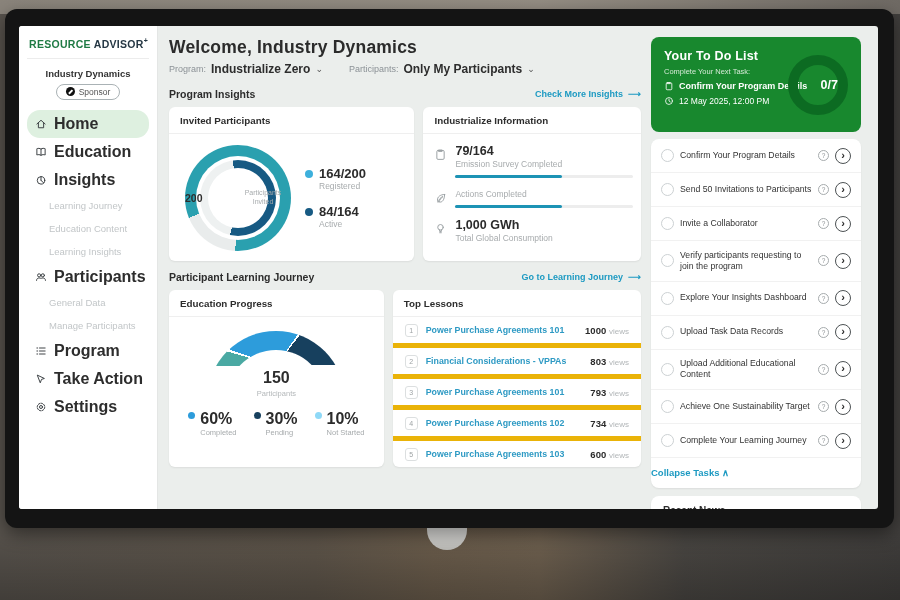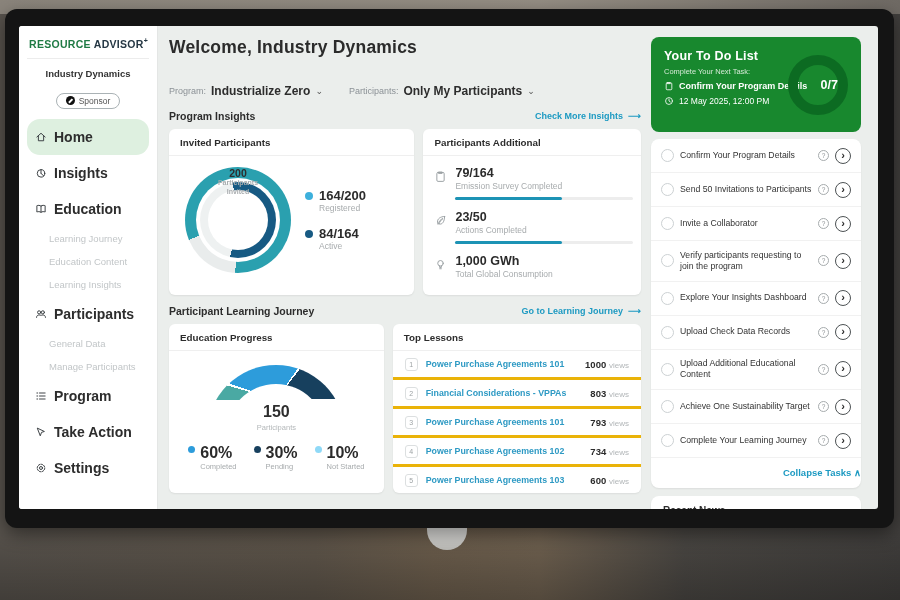--- a/index.html
+++ b/index.html
@@ -20,36 +20,36 @@
   .stand { position:absolute; left:427px; top:526px; width:40px; height:24px;
     background:linear-gradient(180deg,#e9e9e7,#b9b8b4); border-radius:0 0 20px 20px; }
   .screen { position:absolute; left:14px; top:17px; right:16px; bottom:19px;
     background:#ebeeec; border-radius:3px; overflow:hidden; display:flex;
     font-size:10px; color:#2e2e2e; }
 
   
   .sidebar { width:139px; background:#fff; border-right:1px solid #e4e6e5; padding:9px 8px 0 8px; flex-shrink:0; }
   .logo { font-size:10.5px; font-weight:bold; letter-spacing:.3px; padding:2px 2px 8px 2px; border-bottom:1px solid #ececec; white-space:nowrap; }
   .logo .g { color:#1f7a44; } .logo .d { color:#253744; } .logo sup { font-size:7px; }
-  .org { text-align:center; font-size:9.5px; font-weight:bold; margin:9px 0 14px; color:#333; }
+  .org { text-align:center; font-size:9.5px; font-weight:bold; margin:9px 0 5px; color:#333; }
   .sponsor { display:flex; align-items:center; gap:4px; margin:0 auto 10px; width:max-content;
     border:1px solid #aab2b5; border-radius:10px; padding:2px 9px; font-size:8.5px; color:#555; }
   .sponsor .dot { width:9px; height:9px; border-radius:50%; background:#111; position:relative; }
   .sponsor .dot::after { content:""; position:absolute; left:2px; top:4px; width:5px; height:1.5px; background:#fff; transform:rotate(-45deg); }
   .nav { display:flex; flex-direction:column; }
-  .nav-item { display:flex; align-items:center; gap:7px; height:36px; padding:0 8px; border-radius:13px;
-    font-size:14px; font-weight:bold; color:#2d2d2d; cursor:pointer; white-space:nowrap; }
+  .nav-item { display:flex; align-items:center; gap:7px; height:28px; padding:0 8px; border-radius:13px;
+    font-size:16px; font-weight:bold; color:#2d2d2d; cursor:pointer; white-space:nowrap; }
   .nav-item svg { width:12px; height:12px; stroke:#3a3f42; fill:none; stroke-width:1.3; stroke-linecap:round; stroke-linejoin:round; flex-shrink:0; }
   .nav-item.active { background:#def0e0; }
   .nav-item.sub { color:#c2c6c8; font-weight:normal; font-size:9.5px; padding-left:22px; height:23px; }
 
   
   .main { flex:1; padding:11px 10px 0 11px; min-width:0; }
   h1 { font-size:17.5px; font-weight:bold; color:#2b2b2b; letter-spacing:.2px; }
-  .filters { display:flex; gap:26px; margin:26px 0 12px; align-items:center; }
+  .filters { display:flex; gap:26px; margin:4px 0 12px; align-items:center; }
   .filter { display:flex; align-items:center; gap:5px; font-size:9px; color:#8b9196; }
   .filter b { color:#2d2d2d; font-size:12px; }
   .chev { color:#555; font-size:9px; }
   .sec-row { display:flex; justify-content:space-between; align-items:center; margin:2px 0 7px; }
   .sec-title { font-size:10.5px; font-weight:bold; color:#2d2d2d; }
   .sec-link { font-size:9px; font-weight:bold; color:#1d9ac2; cursor:pointer; display:flex; gap:5px; align-items:center; }
   .cards { display:grid; gap:9px; }
   .cards.r1 { grid-template-columns:52% 1fr; margin-bottom:10px; }
   .cards.r2 { grid-template-columns:45.5% 1fr; }
   .card { background:#fff; border-radius:6px; box-shadow:0 1px 2px rgba(0,0,0,.07); overflow:hidden; }
@@ -57,21 +57,21 @@
 
   
   .donut-wrap { display:flex; align-items:center; gap:14px; padding:11px 8px 10px 16px; }
   .donut { position:relative; width:106px; height:106px; flex-shrink:0; }
   .d1 { position:absolute; inset:0; border-radius:50%;
     background:conic-gradient(from 248deg,#2aa0af 0 295deg,#e9ecec 295deg 360deg); }
   .d1::after { content:""; position:absolute; inset:11px; border-radius:50%; background:#fff; }
   .d2 { position:absolute; inset:15px; border-radius:50%;
     background:conic-gradient(from 352deg,#175a83 0 200deg,#eef1f1 200deg 360deg); }
   .d2::after { content:""; position:absolute; inset:8px; border-radius:50%; background:#fff; }
-  .donut-center { position:absolute; inset:0; display:flex; flex-direction:column; align-items:center; justify-content:flex-start; text-align:center;font-weight:bold; }
+  .donut-center { position:absolute; inset:0; display:flex; flex-direction:row; align-items:center; justify-content:space-between; text-align:center; }
   .donut-center b { font-size:10.5px; color:#2d2d2d; }
   .donut-center span { font-size:7px; color:#a7abad; width:56px; line-height:1.25; }
   .legend { display:flex; flex-direction:column; gap:14px; }
   .leg-item { display:flex; gap:6px; align-items:flex-start; }
   .leg-dot { width:8px; height:8px; border-radius:50%; margin-top:3px; flex-shrink:0; }
   .leg-val { font-size:13px; font-weight:bold; color:#2b2b2b; line-height:1.1; }
   .leg-lab { font-size:8.5px; color:#a7abad; }
 
   
   .stats { padding:10px 13px 0 11px; }
@@ -90,21 +90,21 @@
   .gauge-center { position:absolute; left:0; right:0; bottom:2px; text-align:center; z-index:2; }
   .gauge-center b { font-size:16px; color:#2d2d2d; display:block; }
   .gauge-center span { font-size:7.5px; color:#b4b8ba; }
   .gauge-legend { display:flex; gap:17px; margin-top:10px; }
   .gl-item { display:flex; gap:5px; align-items:flex-start; }
   .gl-dot { width:7px; height:7px; border-radius:50%; margin-top:2px; }
   .gl-pct { font-size:16px; font-weight:bold; color:#2b2b2b; line-height:1.15; }
   .gl-lab { font-size:7.5px; color:#a7abad; }
 
   
-  .lesson { display:flex; align-items:center; gap:8px; padding:6.5px 12px; border-bottom:3px solid #eab308; }
+  .lesson { display:flex; align-items:center; gap:8px; padding:6.5px 12px; border-bottom:5px solid #eab308; }
   .lesson:last-child { border-bottom:none; }
   .rank { width:13px; height:13px; border:1px solid #dcdfe0; border-radius:3px; font-size:7px; color:#9ea3a5;
     display:flex; align-items:center; justify-content:center; flex-shrink:0; }
   .lesson-title { flex:1; font-size:8.8px; font-weight:bold; color:#2e9ac4; cursor:pointer; white-space:nowrap; overflow:hidden; }
   .views b { font-size:9.5px; color:#2b2b2b; }
   .views span { font-size:8px; color:#b2b6b8; }
 
   
   .right { width:227px; padding:11px 17px 0 0; flex-shrink:0; }
   .todo-head { position:relative; background:#18882e; border-radius:8px; padding:12px 13px; height:95px; color:#fff; }
@@ -117,21 +117,21 @@
     border:10px solid #0c6b22; display:flex; align-items:center; justify-content:flex-end; }
   .ring b { font-size:12.5px; color:#fff; }
   .todo-list { background:#fff; border-radius:8px; margin-top:7px; box-shadow:0 1px 2px rgba(0,0,0,.07); }
   .task { display:flex; align-items:center; gap:6px; padding:8.5px 10px; border-bottom:1px solid #f1f1f1; }
   .task-check { width:13px; height:13px; border:1.5px solid #ccd1d3; border-radius:50%; flex-shrink:0; cursor:pointer; }
   .task-label { flex:1; font-size:8.7px; color:#333; line-height:1.3; }
   .task-q { width:11px; height:11px; border:1px solid #a6abad; border-radius:50%; color:#8c9194; font-size:6.5px;
     display:flex; align-items:center; justify-content:center; flex-shrink:0; cursor:pointer; }
   .task-go { width:16px; height:16px; border:1.5px solid #4d5254; border-radius:50%; color:#2d2d2d; font-size:11px; font-weight:bold;
     display:flex; align-items:center; justify-content:center; flex-shrink:0; cursor:pointer; padding-bottom:2px; }
-  .collapse { text-align:right; padding:9px 0 10px; font-size:9.5px; font-weight:bold; color:#1d9ac2; cursor:pointer; }
+  .collapse { text-align:left; padding:9px 0 10px; font-size:9.5px; font-weight:bold; color:#1d9ac2; cursor:pointer; }
   .news { background:#fff; border-radius:8px 8px 0 0; margin-top:8px; padding:9px 12px 40px; box-shadow:0 1px 2px rgba(0,0,0,.07); }
   .news-title { font-size:10px; font-weight:bold; color:#2d2d2d; }
 </style>
 </head>
 <body>
 
 <div class="bg-top"></div>
 <div class="bg-shadow"></div>
 <div class="stand"></div>
 
@@ -150,30 +150,30 @@
     </div>
     <div class="nav">
       <div class="nav-item active">
         <svg viewBox="0 0 16 16">
               <path d="M2.5 8 L8 3 L13.5 8 M4.5 7 V13 H11.5 V7"></path>
             </svg>
         <span>Home</span>
       </div>
       <div class="nav-item">
         <svg viewBox="0 0 16 16">
+              <path d="M8 4 C6.5 2.9 3.8 2.9 2.5 3.6 V12 C3.8 11.3 6.5 11.3 8 12.4 C9.5 11.3 12.2 11.3 13.5 12 V3.6 C12.2 2.9 9.5 2.9 8 4 V12.4"></path>
+            </svg>
+        <span>Education</span>
+      </div>
+      <div class="nav-item">
+        <svg viewBox="0 0 16 16">
               <circle cx="8" cy="8.5" r="5"></circle>
               <path d="M8 8.5 V3.5 M8 8.5 L11.5 11.8"></path>
             </svg>
         <span>Insights</span>
-      </div>
-      <div class="nav-item">
-        <svg viewBox="0 0 16 16">
-              <path d="M8 4 C6.5 2.9 3.8 2.9 2.5 3.6 V12 C3.8 11.3 6.5 11.3 8 12.4 C9.5 11.3 12.2 11.3 13.5 12 V3.6 C12.2 2.9 9.5 2.9 8 4 V12.4"></path>
-            </svg>
-        <span>Education</span>
       </div>
       <div class="nav-item sub">
         <span>Learning Journey</span>
       </div>
       <div class="nav-item sub">
         <span>Education Content</span>
       </div>
       <div class="nav-item sub">
         <span>Learning Insights</span>
       </div>
@@ -263,41 +263,40 @@
               <span>
                 <span class="leg-val">84/164</span>
                 <div class="leg-lab">Active</div>
               </span>
             </div>
           </div>
         </div>
       </div>
 
       <div class="card">
-        <div class="card-title">Participants Additional</div>
+        <div class="card-title">Industrialize Information</div>
         <div class="stats">
           <div class="stat">
             <svg viewBox="0 0 16 16">
                   <rect x="3.5" y="3" width="9" height="11" rx="1.5"></rect>
                   <path d="M6 2.5 H10 V4.2 H6 Z"></path>
                 </svg>
             <div>
               <div class="stat-val">79/164</div>
               <div class="stat-lab">Emission Survey Completed</div>
               <div class="bar">
                     <i></i>
                   </div>
             </div>
           </div>
           <div class="stat">
             <svg viewBox="0 0 16 16">
                   <path d="M13 3 C7.5 3.2 4.2 6 4.3 9.8 C4.3 11.2 5 12.8 5 12.8 C5.8 9 8.2 6.6 11 5.6 C9 7.2 6.8 9.6 6.3 12.3 C10.2 13.2 13 9.6 13 3 Z"></path>
                 </svg>
             <div>
-              <div class="stat-val">23/50</div>
               <div class="stat-lab">Actions Completed</div>
               <div class="bar">
                     <i></i>
                   </div>
             </div>
           </div>
           <div class="stat">
             <svg viewBox="0 0 16 16">
                   <circle cx="8" cy="6.5" r="3.4"></circle>
                   <path d="M6.9 10 V11.6 H9.1 V10 M7 13.2 H9"></path>
@@ -436,21 +435,21 @@
         <span class="task-go">›</span>
       </div>
       <div class="task">
         <span class="task-check"></span>
         <span class="task-label">Explore Your Insights Dashboard</span>
         <span class="task-q">?</span>
         <span class="task-go">›</span>
       </div>
       <div class="task">
         <span class="task-check"></span>
-        <span class="task-label">Upload Check Data Records</span>
+        <span class="task-label">Upload Task Data Records</span>
         <span class="task-q">?</span>
         <span class="task-go">›</span>
       </div>
       <div class="task">
         <span class="task-check"></span>
         <span class="task-label">Upload Additional Educational Content</span>
         <span class="task-q">?</span>
         <span class="task-go">›</span>
       </div>
       <div class="task">

